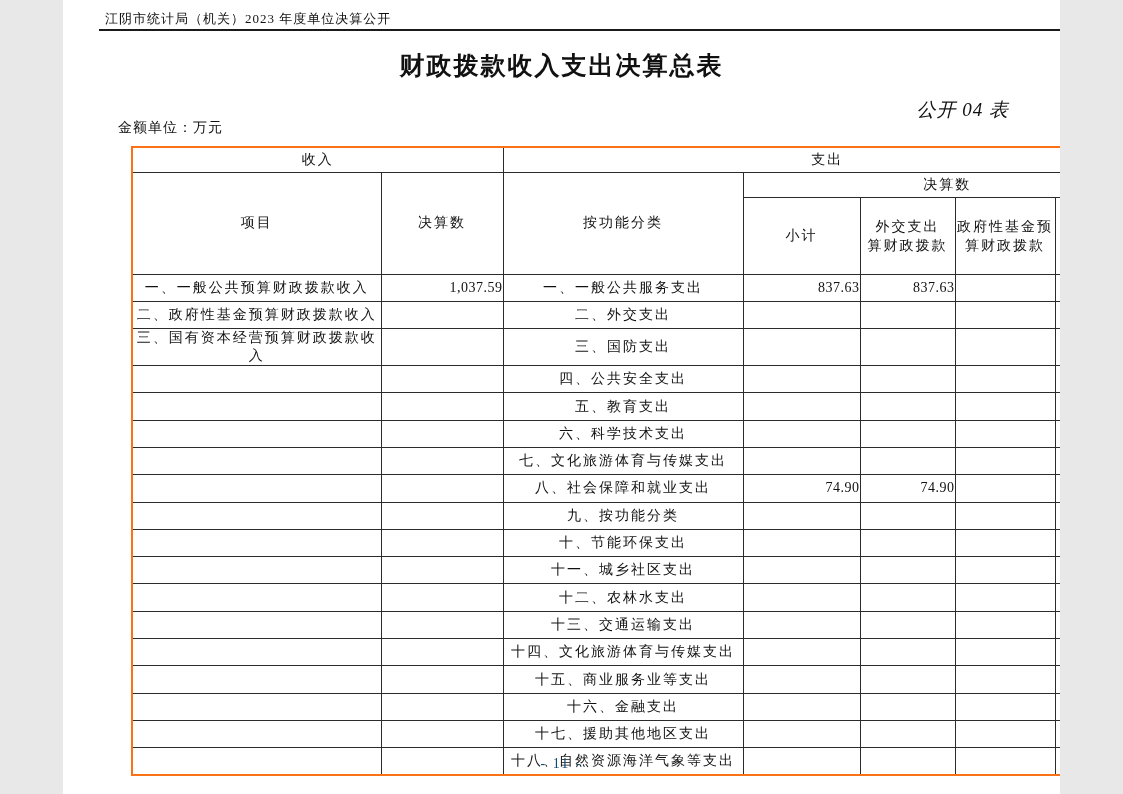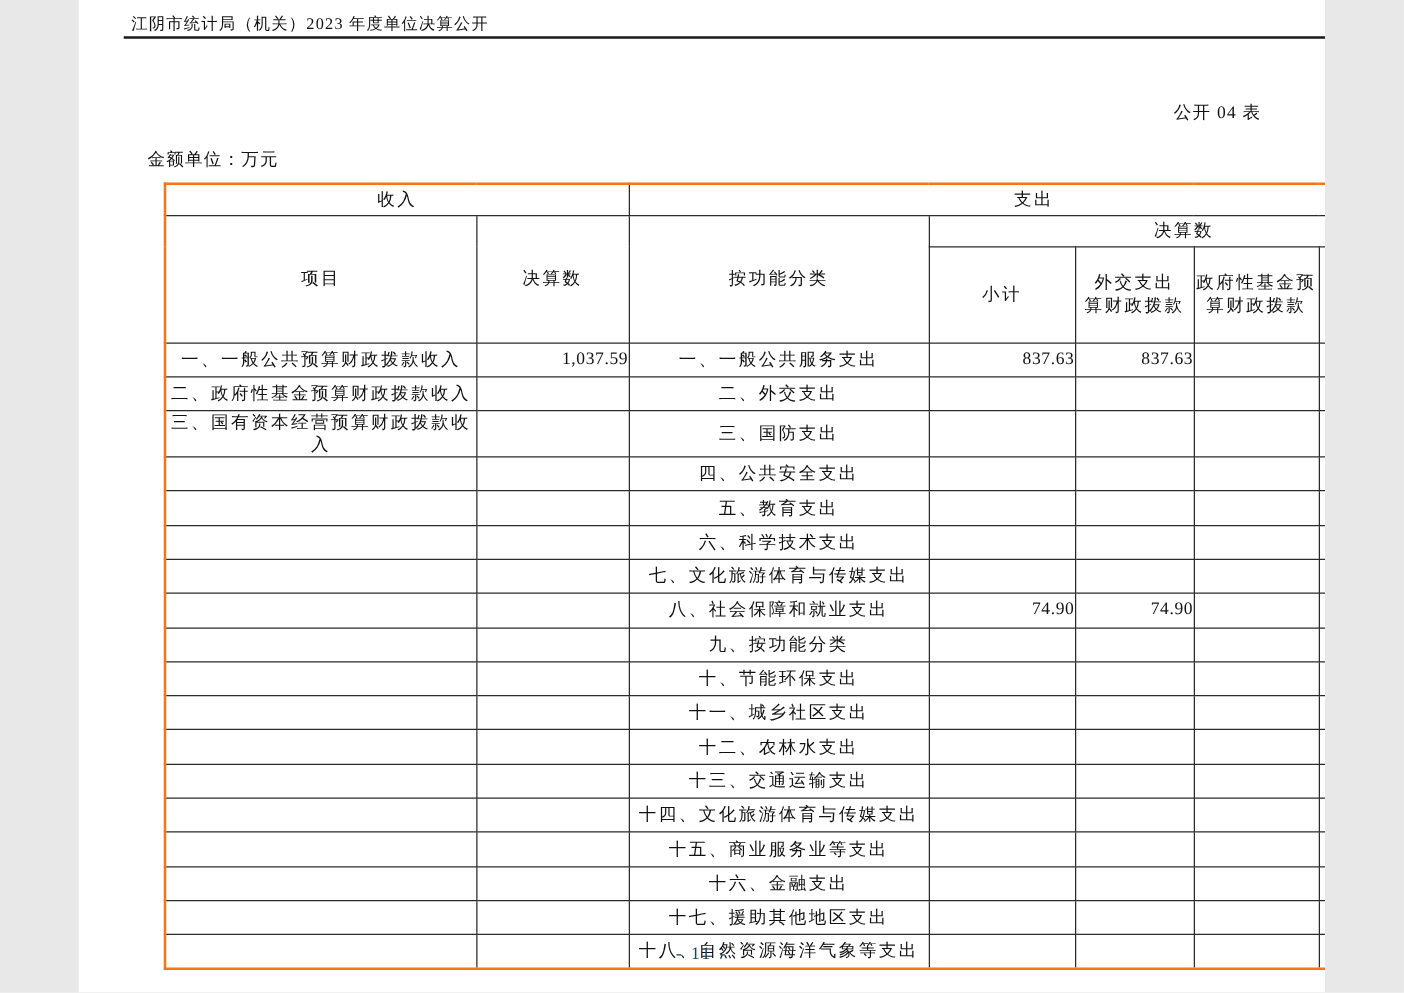--- a/index.html
+++ b/index.html
@@ -2,21 +2,21 @@
 <html><head>
 <meta charset="utf-8">
 <style>
   html,body{margin:0;padding:0;background:#e8e8e8;}
   .page{position:relative;width:997px;height:794px;background:#ffffff;margin:0 auto;
         font-family:"Liberation Serif","DejaVu Serif",serif;color:#111;overflow:hidden;}
   .doc-header{position:absolute;left:36px;top:11px;width:1043px;font-size:13px;line-height:15px;
               letter-spacing:1px;padding:0 0 3px 6px;border-bottom:2px solid #1a1a1a;box-sizing:border-box;}
   .title{position:absolute;left:0;top:50px;width:100%;text-align:center;font-size:25px;line-height:30px;
          font-weight:bold;font-family:"Liberation Sans","DejaVu Sans",sans-serif;letter-spacing:2px;}
-  .table-code{position:absolute;top:81px;right:51px;font-size:14px;letter-spacing:1px;}
+  .table-code{position:absolute;top:97px;right:51px;font-size:19px;letter-spacing:1px;font-style:italic;}
   .info-row{position:absolute;top:119px;left:55px;width:1016px;display:flex;justify-content:space-between;
             font-size:14px;letter-spacing:1px;}
   table.main{position:absolute;left:68px;top:146px;width:1020px;border-collapse:collapse;table-layout:fixed;
              border:2px solid #f97316;}
   .main td,.main th{border:1.5px solid #2b2b2b;font-weight:normal;font-size:14px;padding:0;
                     overflow:hidden;vertical-align:middle;}
   .main th{text-align:center;letter-spacing:2px;}
   .hr1{height:25px;} .hr2{height:25px;} .hr3{height:45px;}
   .dr{height:27.3px;}
   .wrap2{white-space:pre-line;line-height:19px;letter-spacing:1px;font-size:13.5px;}
@@ -26,20 +26,21 @@
   .pagenum{position:absolute;top:756px;left:0;width:100%;text-align:center;font-size:14px;
            letter-spacing:2px;color:#0c4a6e;}
 </style>
 </head>
 <body>
 
 <div class="page">
 
   <div class="doc-header"><span>江阴市统计局（机关）2023 年度单位决算公开</span></div>
 
+  <div class="title">财政拨款收入支出决算总表</div>
 
   <div class="table-code">公开 04 表</div>
 
   <div class="info-row">
     <span>金额单位：万元</span>
   </div>
 
   <table class="main">
     <colgroup>
       <col style="width:249px">

